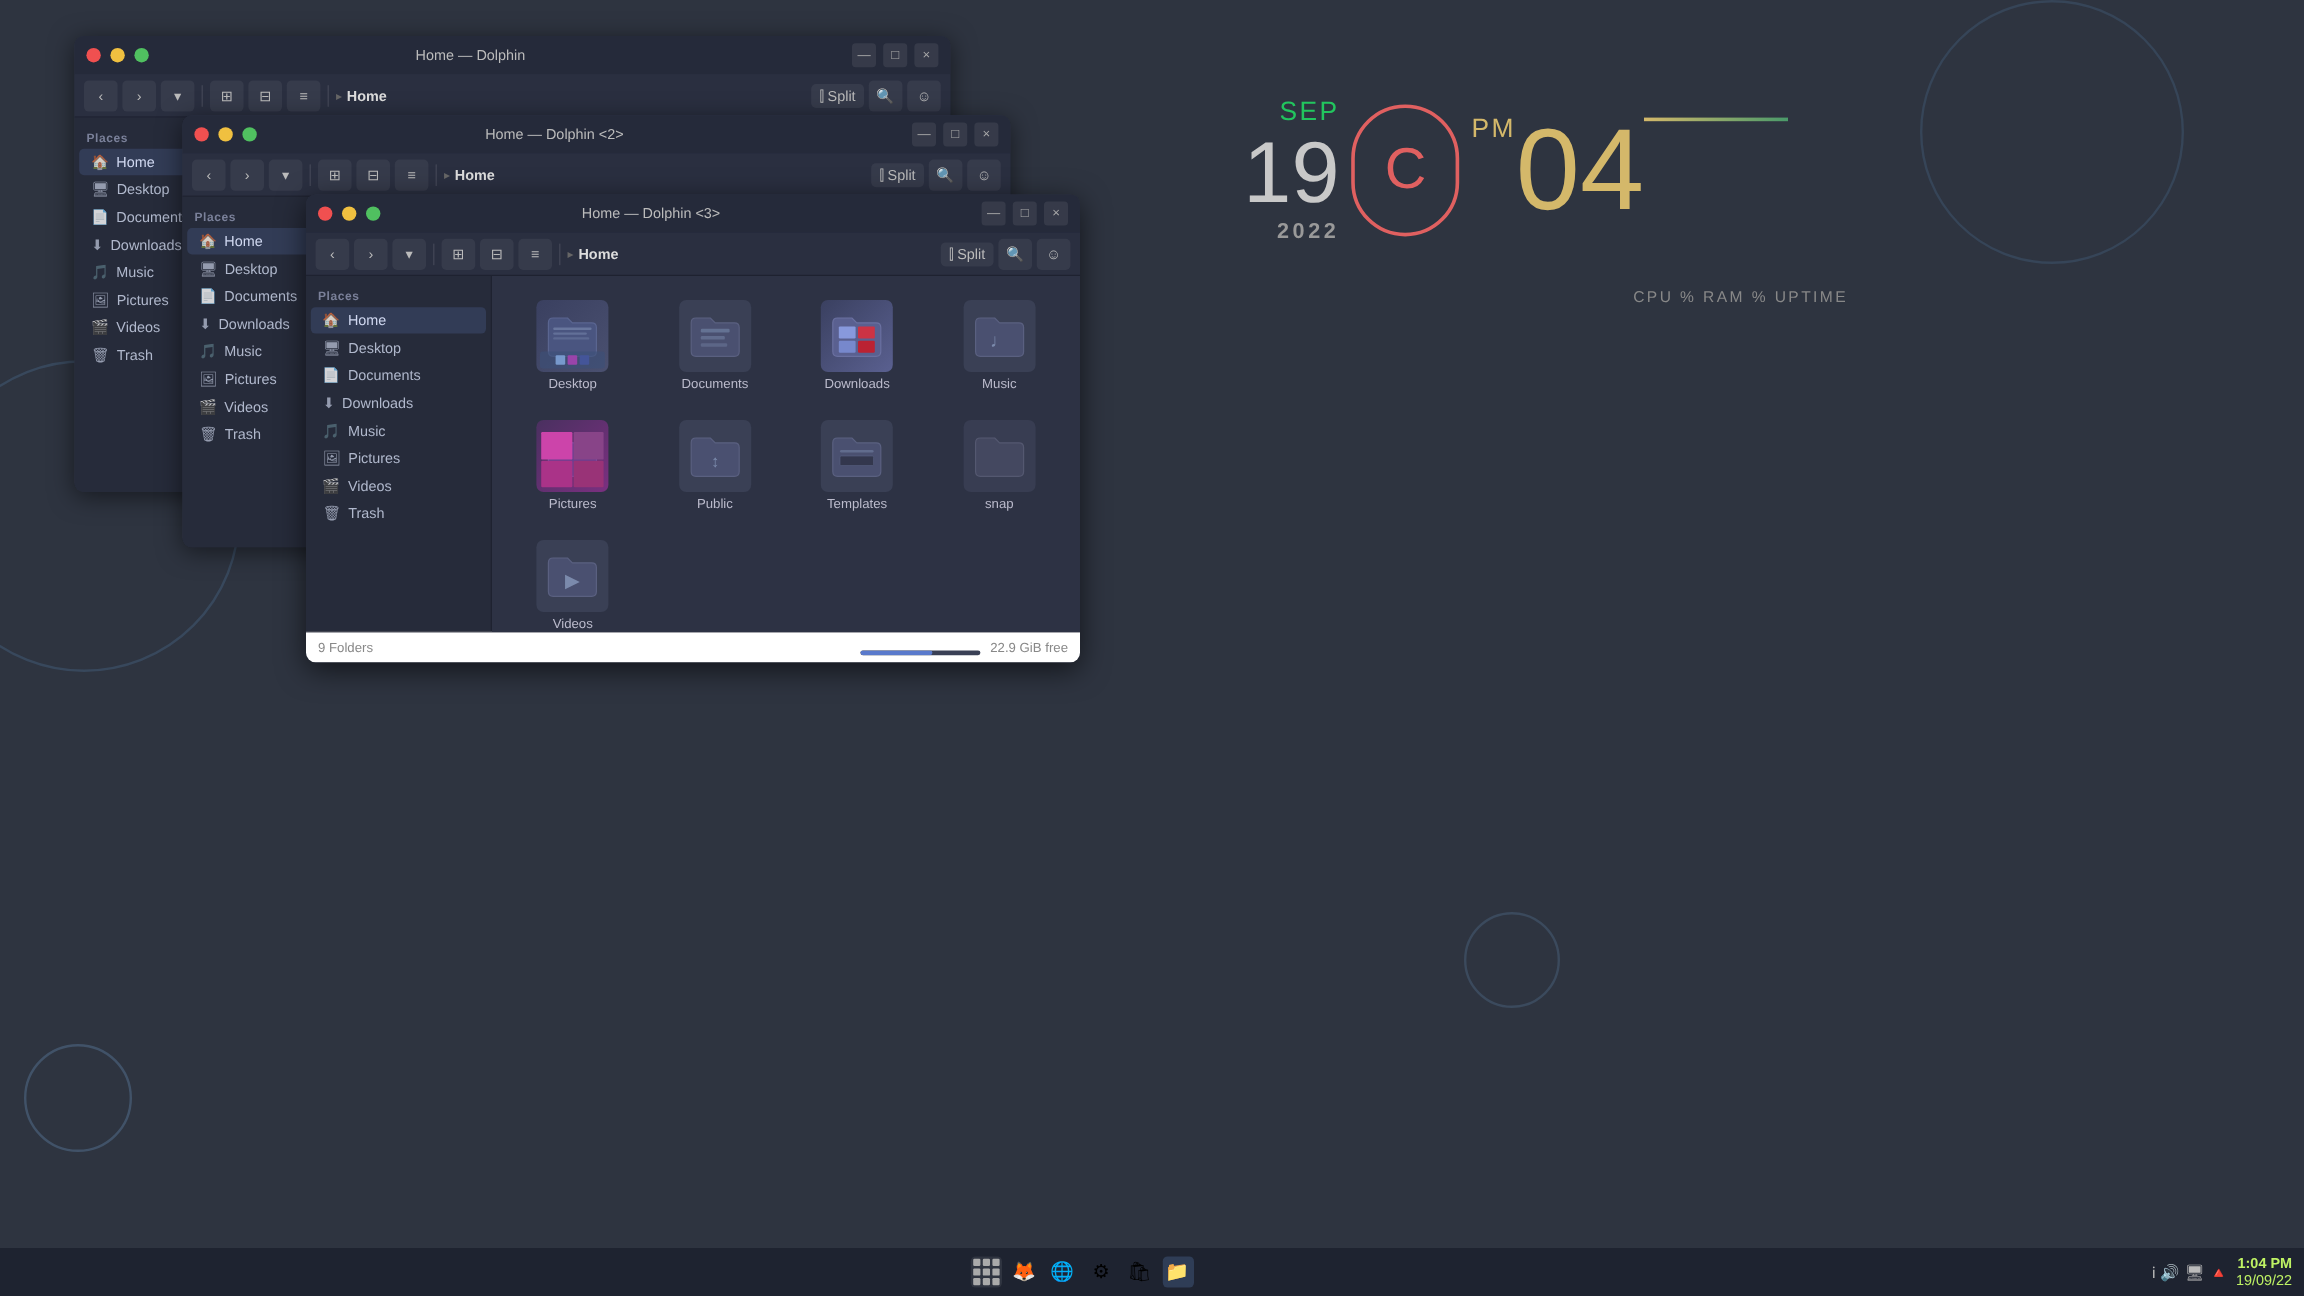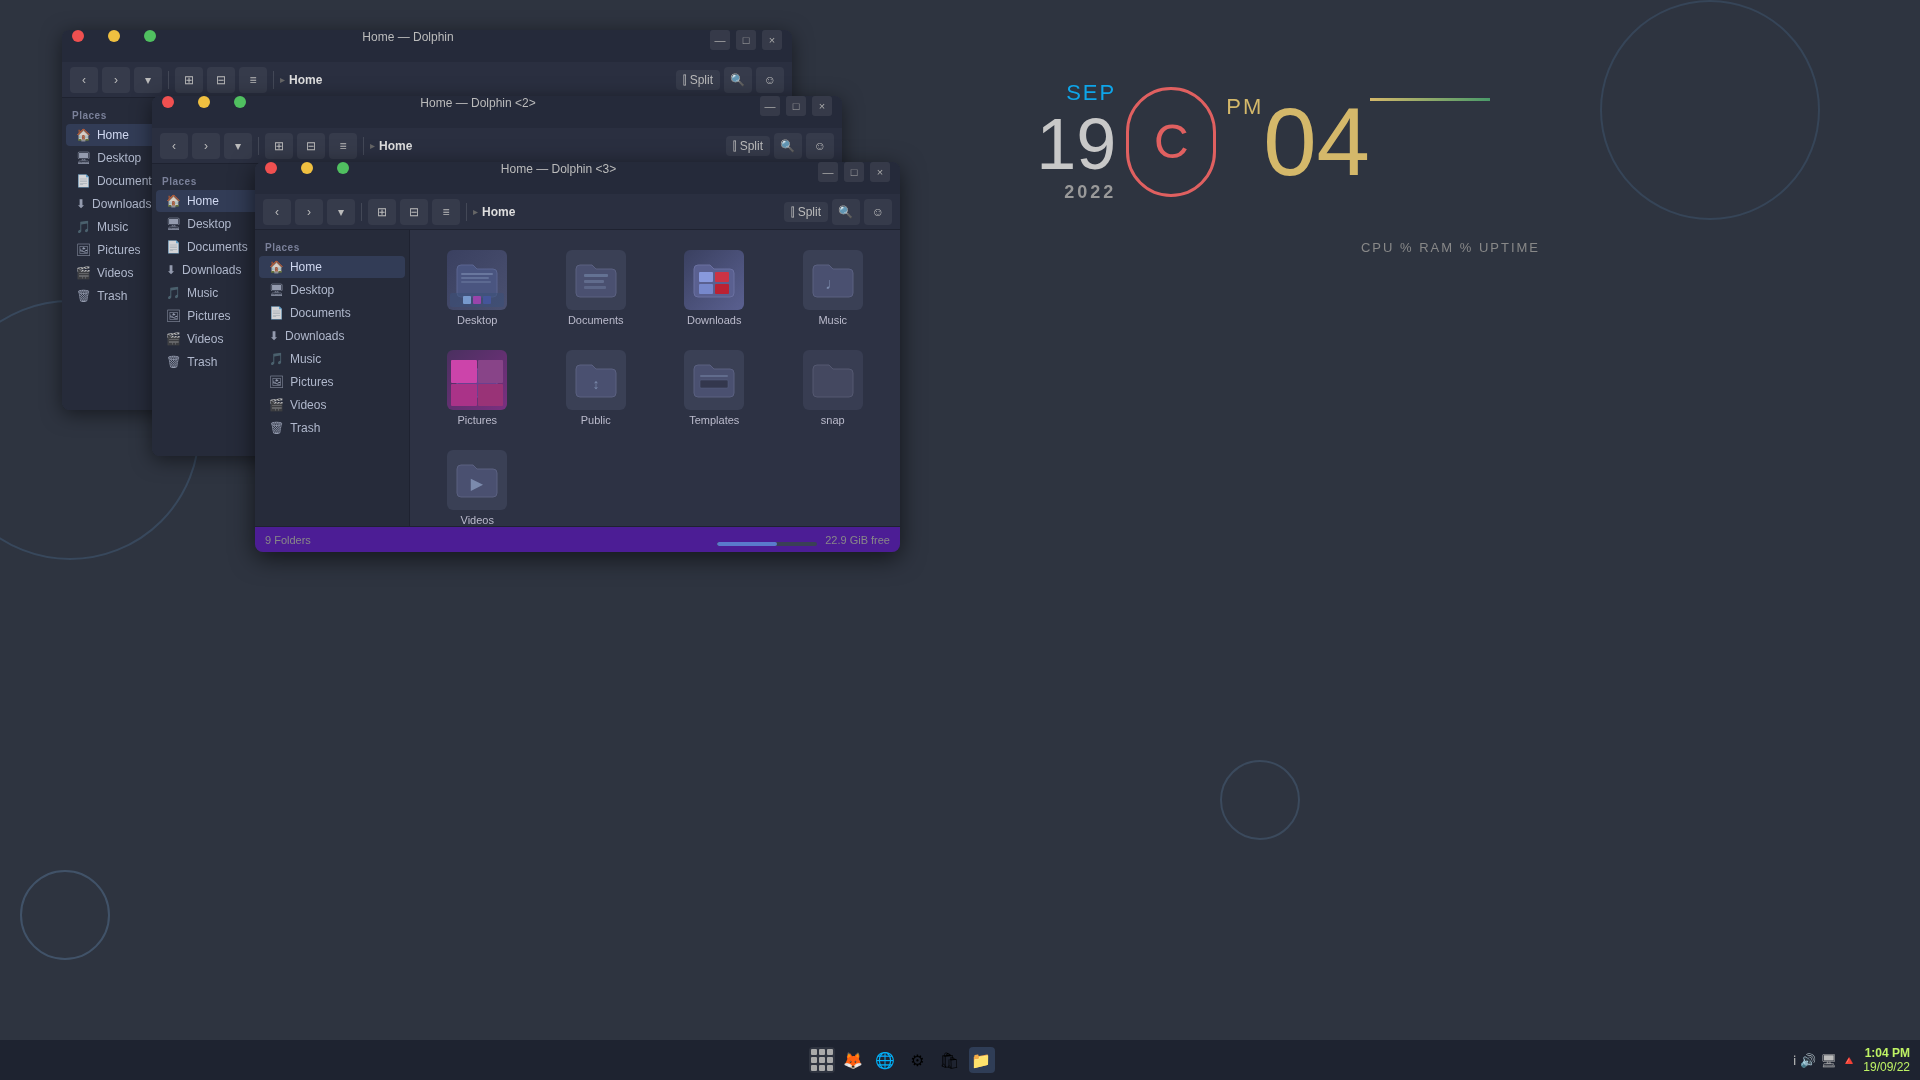--- a/index.html
+++ b/index.html
@@ -63,21 +63,21 @@
       display: flex;
       align-items: center;
       gap: 10px;
     }
     .clock-date-left {
       display: flex;
       flex-direction: column;
       align-items: flex-end;
       gap: 2px;
     }
-    .clock-sep { font-size: 22px; color: #0ea5e9; font-weight: 300; letter-spacing: 2px; }
+    .clock-sep { font-size: 22px; color: #22c55e; font-weight: 300; letter-spacing: 2px; }
     .clock-day-num {
       font-size: 72px;
       font-weight: 100;
       color: #c8c8c8;
       line-height: 1;
     }
     .clock-year { font-size: 18px; color: #999; font-weight: 700; letter-spacing: 3px; text-align: center; }
     .clock-circle {
       width: 90px;
       height: 110px;
@@ -199,23 +199,23 @@
       display: flex;
       flex-direction: column;
       overflow: hidden;
     }
 
     
     .win-titlebar {
       height: 32px;
       background: #252a3a;
       display: flex;
-      align-items: flex-start;
+      align-items: center;
       padding: 0 10px;
-      gap: 24px;
+      gap: 8px;
       flex-shrink: 0;
     }
     .win-btn {
       width: 12px;
       height: 12px;
       border-radius: 50%;
       cursor: pointer;
     }
     .win-btn-close { background: #f05050; }
     .win-btn-min { background: #f0c040; }
@@ -368,21 +368,21 @@
       font-size: 11px;
       color: #bbc;
       text-align: center;
       max-width: 80px;
       word-break: break-word;
     }
 
     
     .win-statusbar {
       height: 26px;
-      background: #4c1d95;
+      background: #ffffff;
       display: flex;
       align-items: center;
       justify-content: space-between;
       padding: 0 10px;
       font-size: 11px;
       color: #888;
       border-top: 1px solid #1e2230;
       flex-shrink: 0;
     }
     .statusbar-progress {

